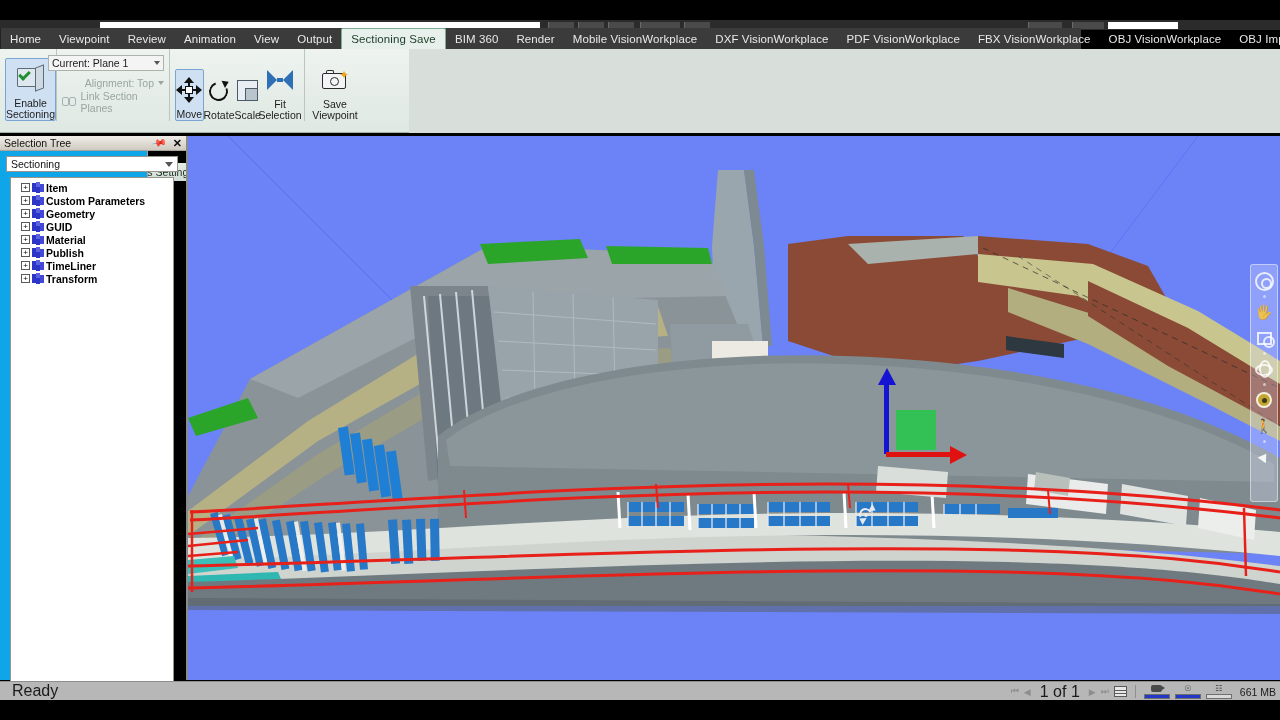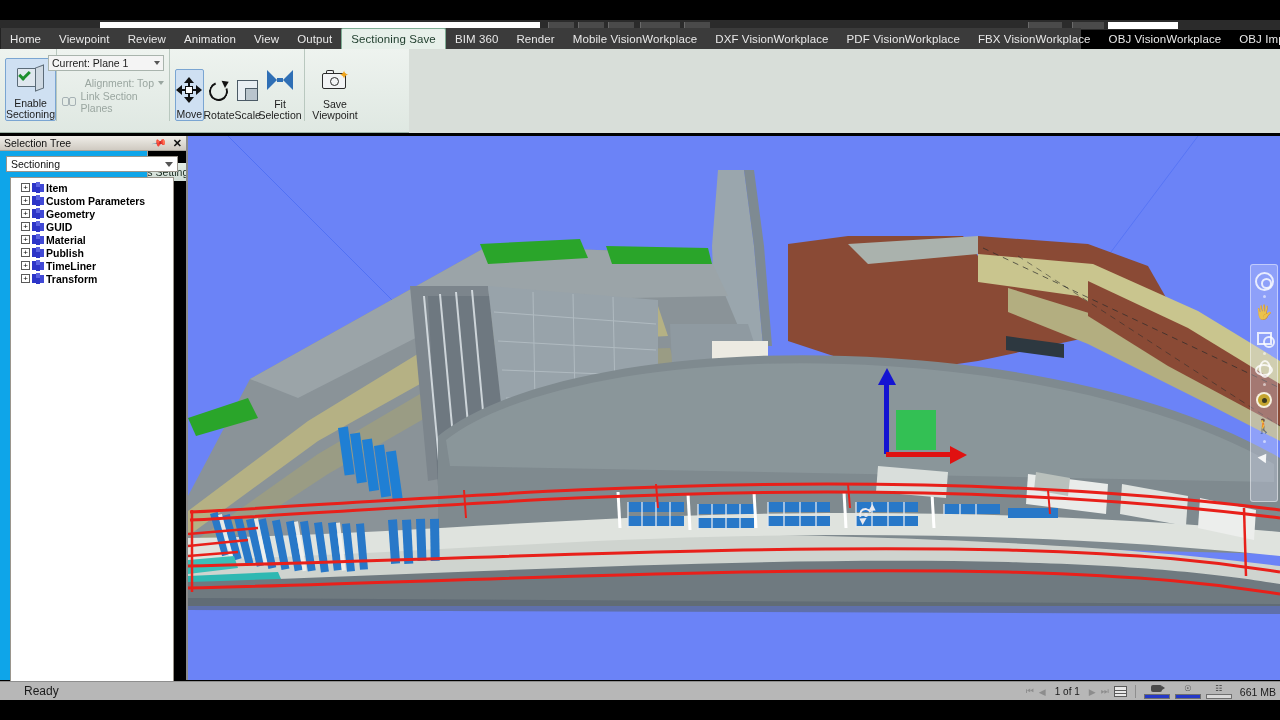--- a/index.html
+++ b/index.html
@@ -205,24 +205,24 @@
     border:2px solid #e9e9ef; border-radius:50%; border-right-color:transparent; border-bottom-color:transparent; transform:rotate(20deg); }
   .cursor-orbit .dotc { position:absolute; left:7px; top:7px; width:4px; height:4px; background:#e9e9ef; border-radius:50%; }
   .cursor-orbit .a1,.cursor-orbit .a2 { position:absolute; width:0;height:0;
     border-left:4px solid transparent;border-right:4px solid transparent;border-bottom:6px solid #e9e9ef; }
   .cursor-orbit .a1 { left:12px; top:0px; transform:rotate(120deg); }
   .cursor-orbit .a2 { left:1px; top:11px; transform:rotate(-60deg); }
 
   
   .statusbar { position:absolute; left:0; top:681px; width:1280px; height:19px;
     background:#b7b7b7; border-top:1px solid #8e8e8e; display:flex; align-items:center; }
-  .status-left { font-size:12px; color:#1a1a1a; padding-left:24px; }
+  .status-left { font-size:16px; color:#1a1a1a; padding-left:12px; }
   .status-right { position:absolute; right:4px; top:0; height:19px; display:flex; align-items:center; gap:5px; }
   .navbtns { display:flex; align-items:center; gap:3px; color:#8d8d8d; font-size:9px; }
-  .pagecount { font-size:10px; color:#1a1a1a; padding:0 4px;text-align:center; }
+  .pagecount { font-size:16px; color:#1a1a1a; padding:0 4px;text-align:center; }
   .gridicon { width:13px; height:11px; background:#e8e8e8; border:1px solid #5a5a5a; position:relative; }
   .gridicon:before{content:"";position:absolute;left:0;top:3px;width:100%;height:1px;background:#5a5a5a;}
   .gridicon:after{content:"";position:absolute;left:0;top:6px;width:100%;height:1px;background:#5a5a5a;}
   .vdiv { width:1px; height:13px; background:#8e8e8e; margin:0 3px; }
   .meter { width:26px; height:14px; position:relative; }
   .meter .top { position:absolute; left:0; top:0; width:26px; height:8px;
     display:flex; align-items:center; justify-content:center; font-size:8px; color:#333; }
   .meter .bar { position:absolute; left:0; bottom:0; width:26px; height:5px; background:#d9d9d9; border:1px solid #6f6f6f; }
   .meter .bar i { display:block; height:100%; background:#2438c8; }
   .memlbl { font-size:10.5px; color:#1a1a1a; padding-left:3px; }

